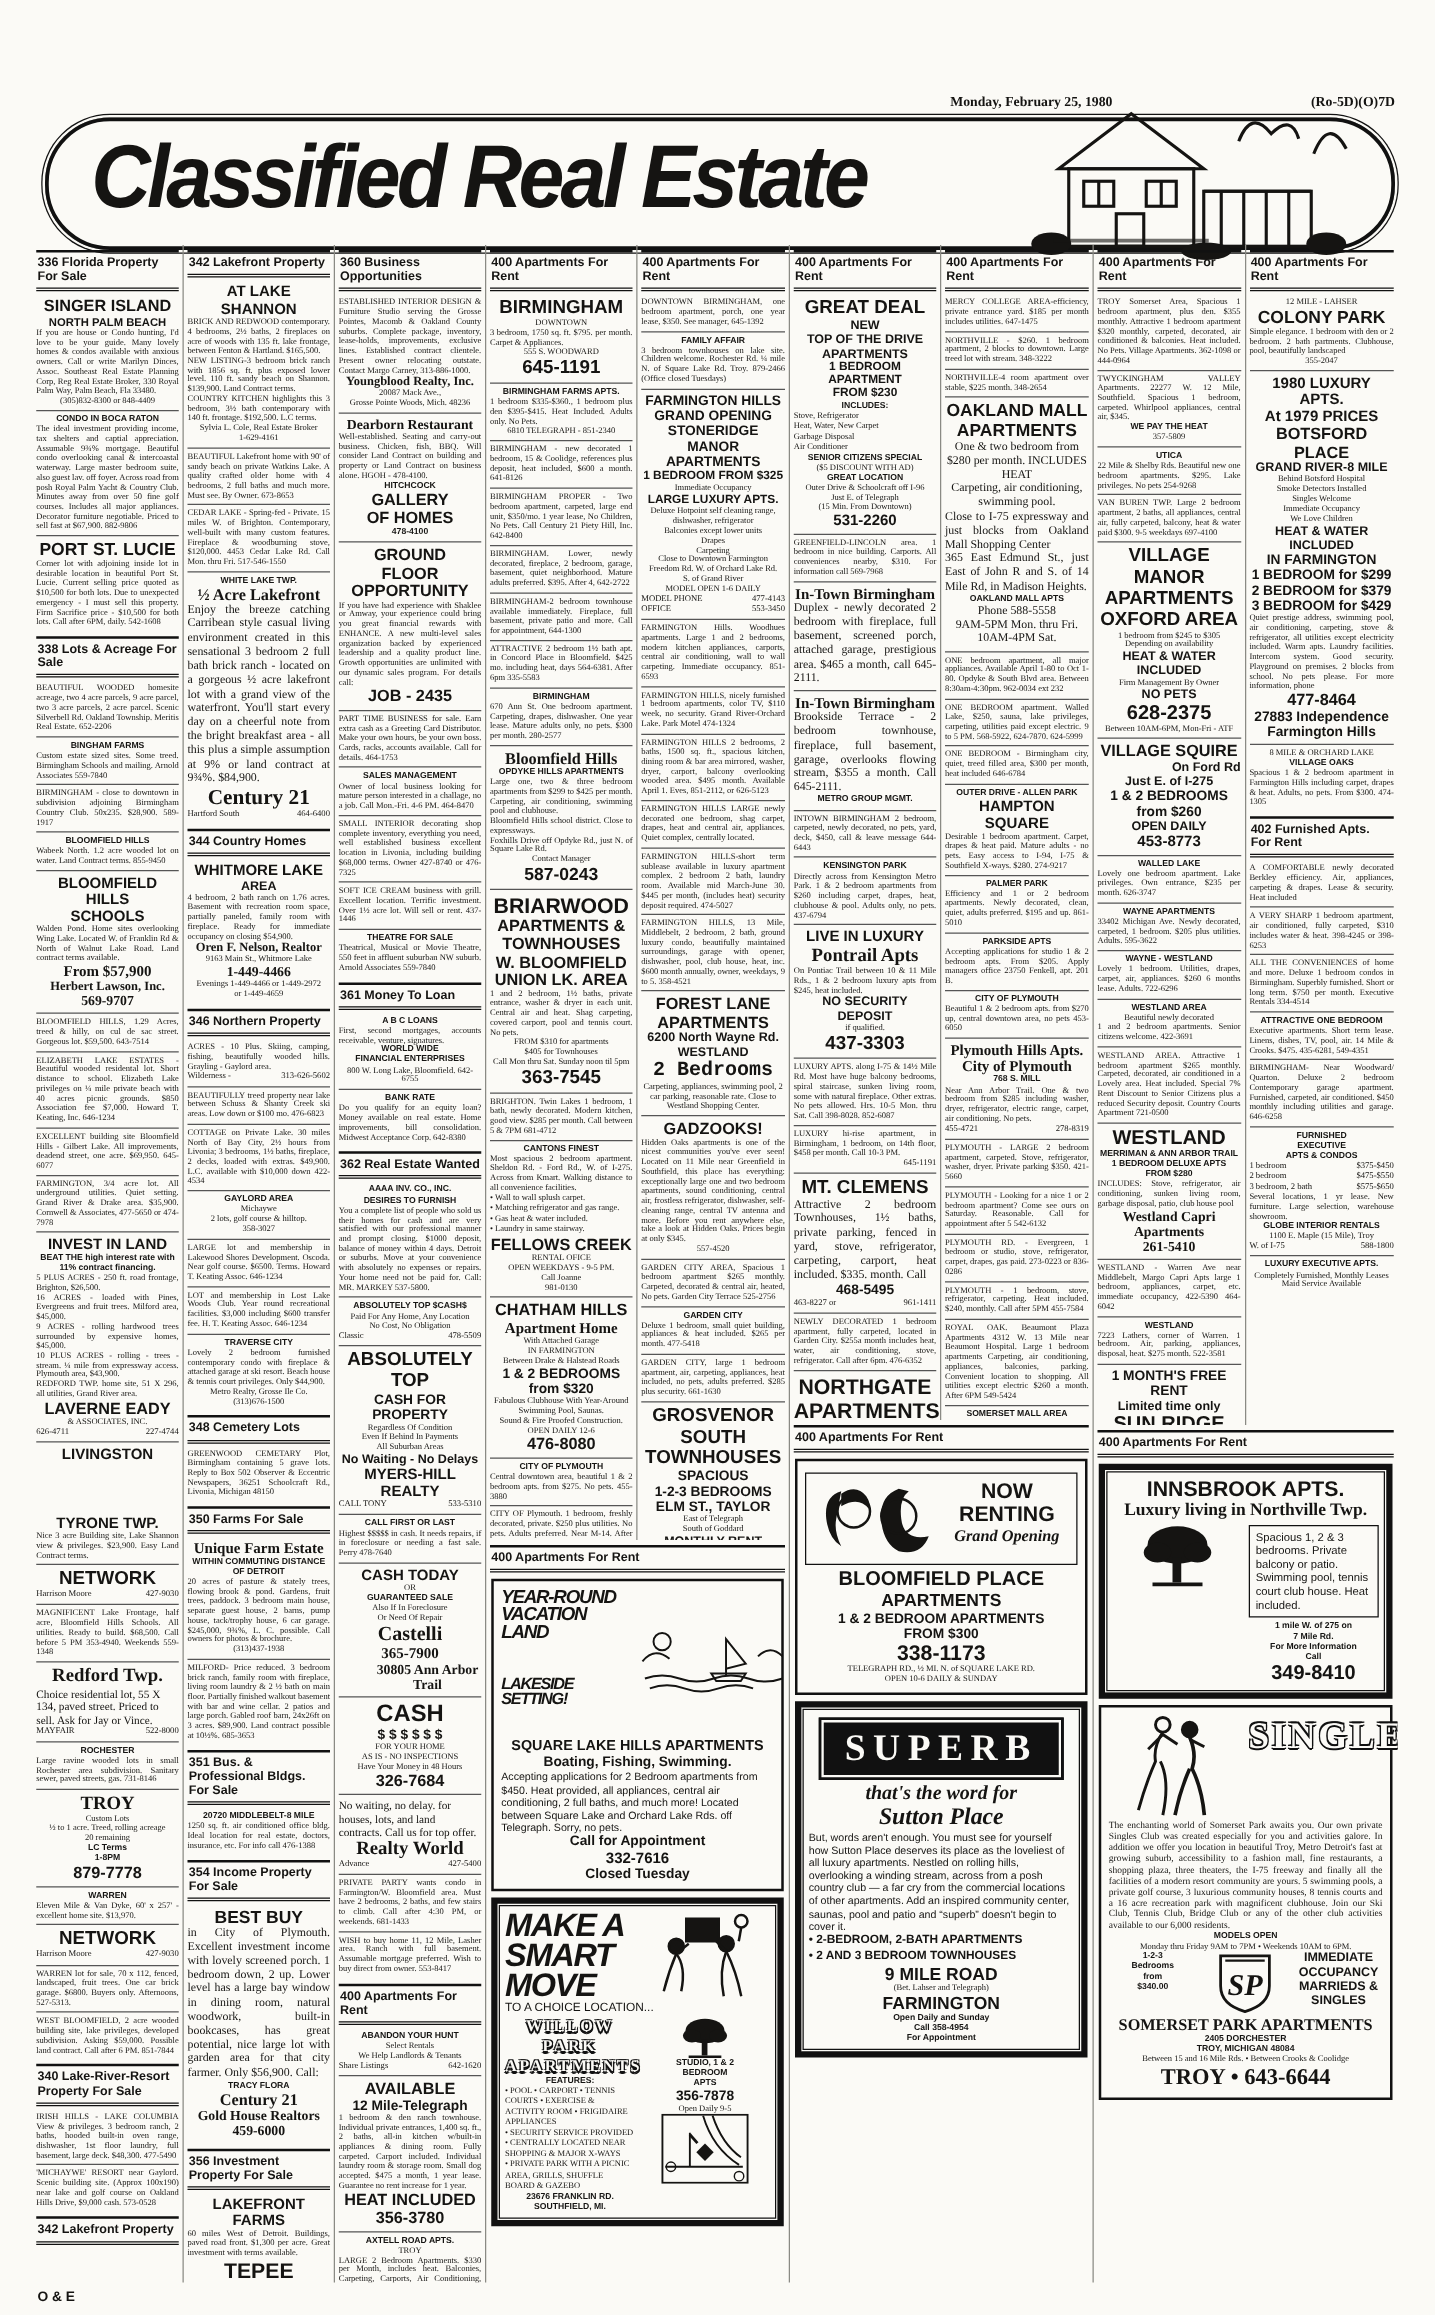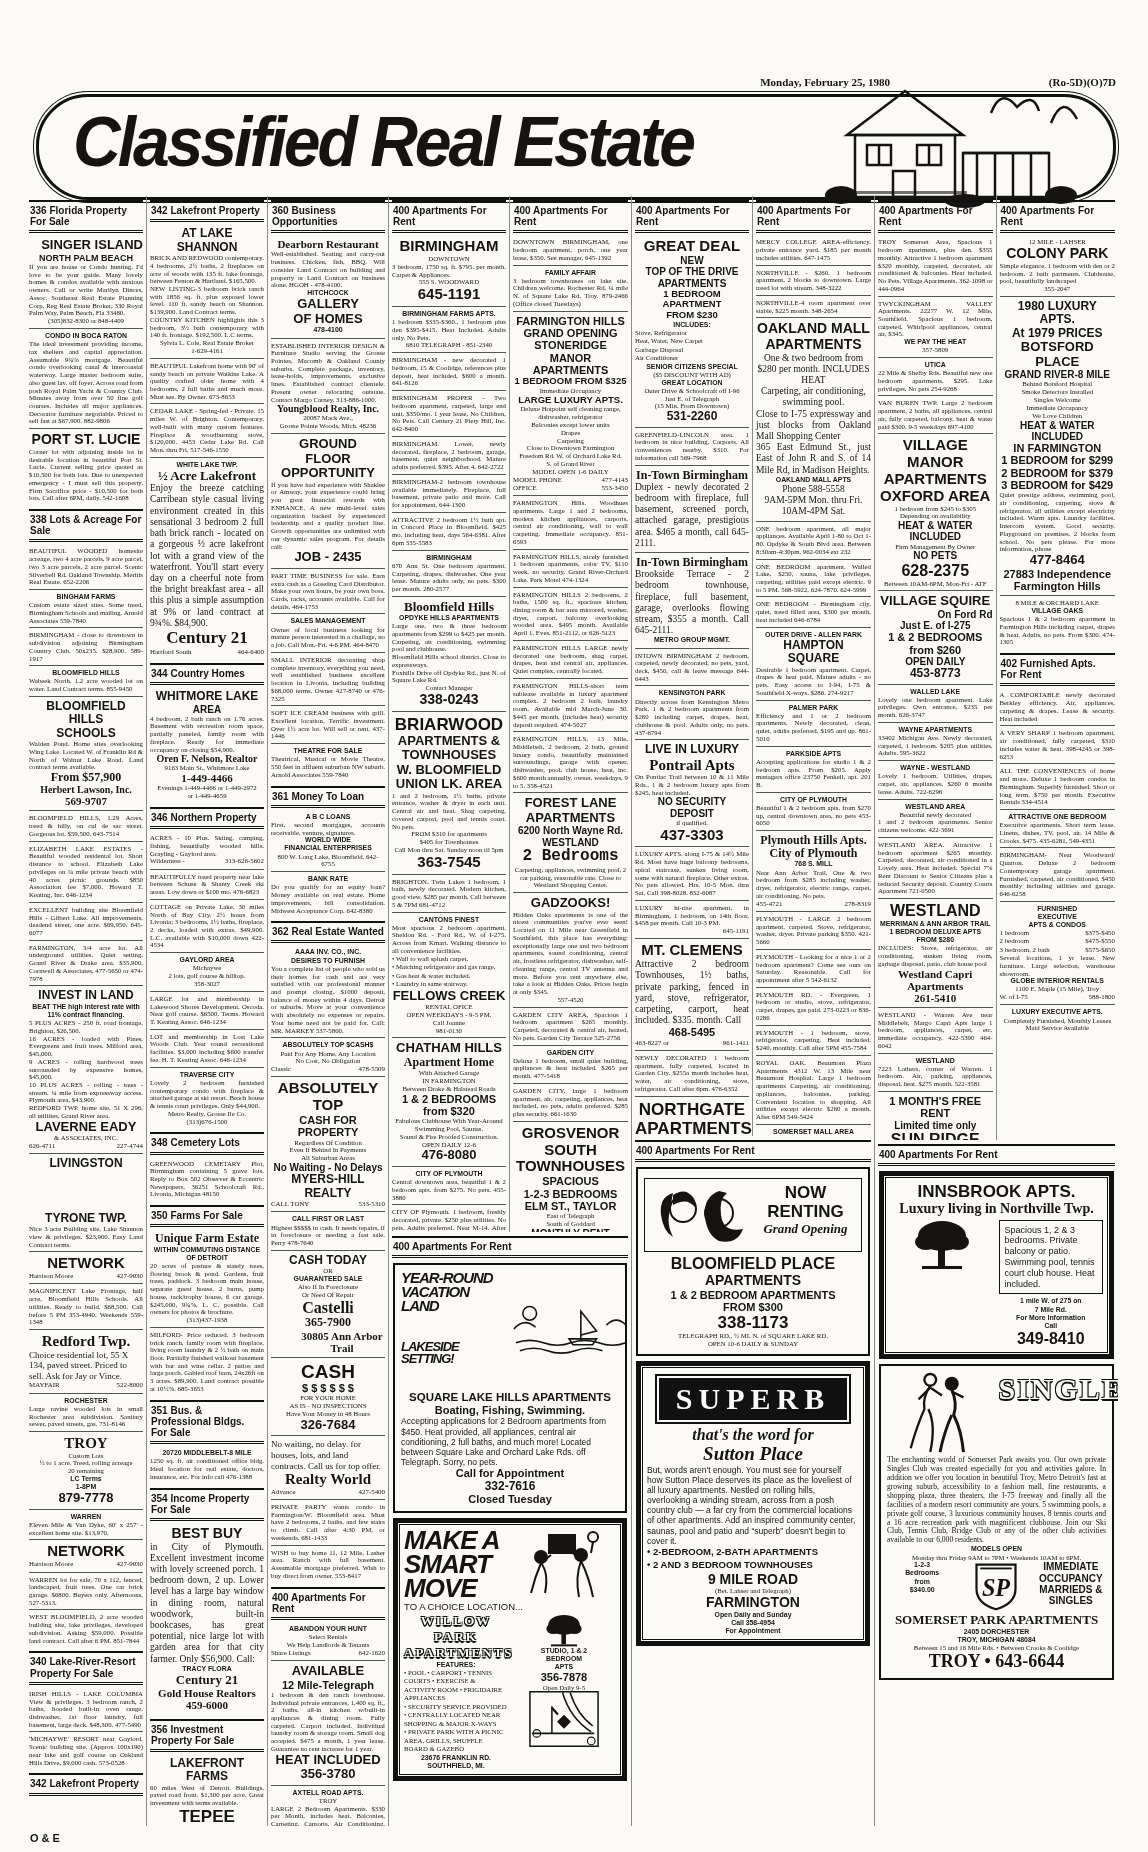--- a/index.html
+++ b/index.html
@@ -89,21 +89,21 @@
         <ellipse cx="210" cy="118" rx="20" ry="7"></ellipse>
         <ellipse cx="306" cy="112" rx="16" ry="9"></ellipse>
         <rect x="88" y="108" width="124" height="3" opacity="0.6"></rect>
       </g>
     </svg>
   </div>
   <div id="main">
       <div class="col">
         <div class="sec">336 Florida Property For Sale</div>
         <div class="ad">
-          <div class="h" style="font-size: 13px; text-align: right;">SINGER ISLAND</div>
+          <div class="h" style="font-size: 13px;">SINGER ISLAND</div>
           <div class="h" style="font-size: 9px;">NORTH PALM BEACH</div>
           <div class="b">If you are house or Condo hunting, I'd love to be your guide. Many lovely homes &amp; condos available with anxious owners. Call or write Marilyn Dinces, Assoc. Southeast Real Estate Planning Corp, Reg Real Estate Broker, 330 Royal Palm Way, Palm Beach, Fla 33480.</div>
           <div class="c">(305)832-8300 or 848-4409</div>
         </div>
         <div class="ad">
           <div class="cb">CONDO IN BOCA RATON</div>
           <div class="b">The ideal investment providing income, tax shelters and captial appreciation. Assumable 9¾% mortgage. Beautiful condo overlooking canal &amp; intercoastal waterway. Large master bedroom suite, also guest lav. off foyer. Across road from posh Royal Palm Yacht &amp; Country Club. Minutes away from over 50 fine golf courses. Includes all major appliances. Decorator furniture negotiable. Priced to sell fast at $67,900.  882-9806</div>
         </div>
         <div class="ad">
           <div class="h" style="font-size: 14px;">PORT ST. LUCIE</div>
@@ -323,32 +323,32 @@
         <div class="ad">
           <div class="h" style="font-size: 12px;">LAKEFRONT FARMS</div>
           <div class="b">60 miles West of Detroit. Buildings, paved road front. $1,300 per acre. Great investment with terms available.</div>
           <div class="h" style="font-size: 17px;">TEPEE</div>
           <div class="h" style="font-size: 10px;">25200 Five Mile</div>
         </div>
       </div>
       <div class="col">
         <div class="sec">360 Business Opportunities</div>
         <div class="ad">
+          <div class="b">ESTABLISHED INTERIOR DESIGN &amp; Furniture Studio serving the Grosse Pointes, Macomb &amp; Oakland County suburbs. Complete package, inventory, lease-holds, improvements, exclusive lines. Established contract clientele. Present owner relocating outstate. Contact Margo Carney, 313-886-1000.</div>
+          <div class="hs" style="font-size: 10px;">Youngblood Realty, Inc.</div>
+          <div class="c">20087 Mack Ave.,</div>
+          <div class="c">Grosse Pointe Woods, Mich. 48236</div>
+        </div>
+        <div class="ad">
           <div class="hs" style="font-size: 11px;">Dearborn Restaurant</div>
           <div class="b">Well-established. Seating and carry-out business. Chicken, fish, BBQ. Will consider Land Contract on building and property or Land Contract on business alone. HGOH - 478-4100.</div>
           <div class="cb">HITCHCOCK</div>
           <div class="h" style="font-size: 13px;">GALLERY</div>
           <div class="h" style="font-size: 13px;">OF HOMES</div>
           <div class="cb">478-4100</div>
-        </div>
-        <div class="ad">
-          <div class="b">ESTABLISHED INTERIOR DESIGN &amp; Furniture Studio serving the Grosse Pointes, Macomb &amp; Oakland County suburbs. Complete package, inventory, lease-holds, improvements, exclusive lines. Established contract clientele. Present owner relocating outstate. Contact Margo Carney, 313-886-1000.</div>
-          <div class="hs" style="font-size: 10px;">Youngblood Realty, Inc.</div>
-          <div class="c">20087 Mack Ave.,</div>
-          <div class="c">Grosse Pointe Woods, Mich. 48236</div>
         </div>
         <div class="ad">
           <div class="h" style="font-size: 13px;">GROUND</div>
           <div class="h" style="font-size: 13px;">FLOOR</div>
           <div class="h" style="font-size: 13px;">OPPORTUNITY</div>
           <div class="b">If you have had experience with Shaklee or Amway, your experience could bring you great financial rewards with ENHANCE. A new multi-level sales organization backed by experienced leadership and a quality product line. Growth opportunities are unlimited with our dynamic sales program. For details call:</div>
           <div class="h" style="font-size: 13px;">JOB - 2435</div>
         </div>
         <div class="ad">
           <div class="b">PART TIME BUSINESS for sale. Earn extra cash as a Greeting Card Distributor. Make your own hours, be your own boss. Cards, racks, accounts available. Call for details.  464-1753</div>
@@ -502,21 +502,21 @@
               <div class="cb">BIRMINGHAM</div>
               <div class="b">670 Ann St. One bedroom apartment. Carpeting, drapes, dishwasher. One year lease. Mature adults only, no pets. $300 per month.  280-2577</div>
             </div>
             <div class="ad">
               <div class="hs" style="font-size: 13px;">Bloomfield Hills</div>
               <div class="cb">OPDYKE HILLS APARTMENTS</div>
               <div class="b">Large one, two &amp; three bedroom apartments from $299 to $425 per month. Carpeting, air conditioning, swimming pool and clubhouse.</div>
               <div class="b">Bloomfield Hills school district. Close to expressways.</div>
               <div class="b">Foxhills Drive off Opdyke Rd., just N. of Square Lake Rd.</div>
               <div class="c">Contact Manager</div>
-              <div class="h" style="font-size: 14px;">338-0243</div>
+              <div class="h" style="font-size: 14px;">587-0243</div>
             </div>
             <div class="ad">
               <div class="h" style="font-size: 17px;">BRIARWOOD</div>
               <div class="h" style="font-size: 13px;">APARTMENTS &amp;</div>
               <div class="h" style="font-size: 13px;">TOWNHOUSES</div>
               <div class="h" style="font-size: 13px;">W. BLOOMFIELD</div>
               <div class="h" style="font-size: 13px;">UNION LK. AREA</div>
               <div class="b">1 and 2 bedroom, 1½ baths, private entrance, washer &amp; dryer in each unit. Central air and heat. Shag carpeting, covered carport, pool and tennis court. No pets.</div>
               <div class="c">FROM $310 for apartments</div>
               <div class="c">$405 for Townhouses</div>

